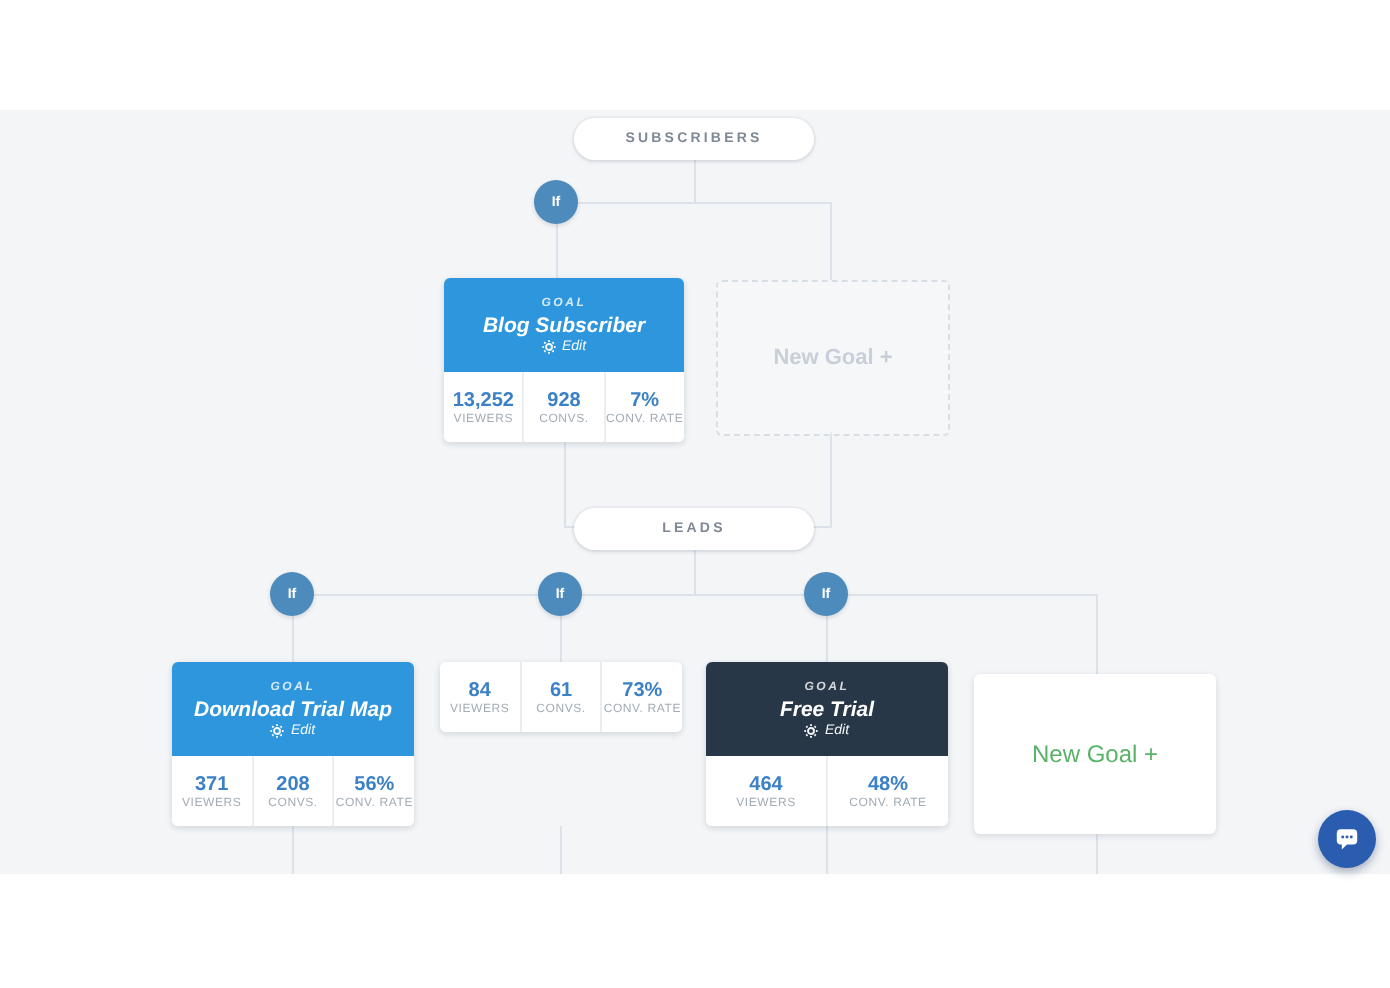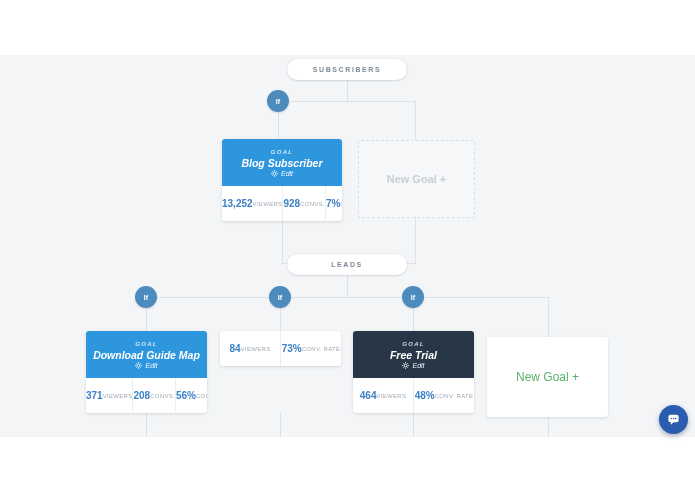--- a/index.html
+++ b/index.html
@@ -24,21 +24,21 @@
   .goal-card{position:absolute;width:121px;border-radius:3px;background:#ffffff;z-index:3;overflow:hidden;
     box-shadow:0 1px 3px rgba(40,55,70,.16);cursor:pointer;}
   .card-header{height:47px;display:flex;flex-direction:column;align-items:center;justify-content:center;color:#fff;font-style:italic;}
   .card-header.blue{background:#2e96dd;}
   .card-header.green{background:#2ca45c;}
   .card-header.dark{background:#273747;}
   .goal-tag{font-size:6px;font-weight:bold;letter-spacing:1.3px;opacity:.8;}
   .goal-title{font-size:10.5px;font-weight:bold;white-space:nowrap;margin:2px 0 1px 0;}
   .edit-btn{display:flex;align-items:center;gap:3px;font-size:7px;opacity:.95;cursor:pointer;}
   .card-stats{height:35px;display:flex;background:#ffffff;}
-  .stat{flex:1;display:flex;align-items:center;justify-content:center;}
+  .stat{flex:1;display:flex;flex-direction:column;align-items:center;justify-content:center;}
   .stat + .stat{border-left:1px solid #ebeef1;}
   .stat-value{font-size:10px;font-weight:bold;color:#3c80c6;}
   .stat-label{font-size:6px;color:#a2abb4;letter-spacing:.3px;margin-top:1px;white-space:nowrap;}
 
   .dashed-box{position:absolute;border:1px dashed #d8dee6;border-radius:3px;z-index:2;cursor:pointer;
     display:flex;align-items:center;justify-content:center;background:rgba(255,255,255,.25);}
   .dashed-box span{font-size:11px;font-weight:bold;color:#c8cfd8;}
   .new-goal-card{position:absolute;background:#ffffff;border-radius:3px;z-index:3;cursor:pointer;
     display:flex;align-items:center;justify-content:center;box-shadow:0 1px 3px rgba(40,55,70,.14);}
   .new-goal-card span{font-size:12px;color:#58b268;}
@@ -131,21 +131,21 @@
       </div>
     </div>
 
     <div class="dashed-box" style="left:358px;top:85px;width:115px;height:76px;">
       <span>New Goal +</span>
     </div>
 
     <div class="goal-card" style="left:86px;top:276px;">
       <div class="card-header blue">
         <div class="goal-tag">GOAL</div>
-        <div class="goal-title">Download Guide Map</div>
+        <div class="goal-title">Download Trial Map</div>
         <div class="edit-btn">
           <svg viewBox="0 0 8 8" width="7" height="7">
               <g stroke="#fff" stroke-width="1.1" fill="none">
                 <circle cx="4" cy="4" r="1.7"></circle>
                 <line x1="4" y1="0.2" x2="4" y2="1.2"></line>
                 <line x1="4" y1="6.8" x2="4" y2="7.8"></line>
                 <line x1="0.2" y1="4" x2="1.2" y2="4"></line>
                 <line x1="6.8" y1="4" x2="7.8" y2="4"></line>
                 <line x1="1.3" y1="1.3" x2="2" y2="2"></line>
                 <line x1="6" y1="6" x2="6.7" y2="6.7"></line>
@@ -170,20 +170,24 @@
           <div class="stat-label">CONV. RATE</div>
         </div>
       </div>
     </div>
 
     <div class="goal-card" style="left:220px;top:276px;">
       <div class="card-stats">
         <div class="stat">
           <div class="stat-value">84</div>
           <div class="stat-label">VIEWERS</div>
+        </div>
+        <div class="stat">
+          <div class="stat-value">61</div>
+          <div class="stat-label">CONVS.</div>
         </div>
         <div class="stat">
           <div class="stat-value">73%</div>
           <div class="stat-label">CONV. RATE</div>
         </div>
       </div>
     </div>
 
     <div class="goal-card" style="left:353px;top:276px;">
       <div class="card-header dark">

